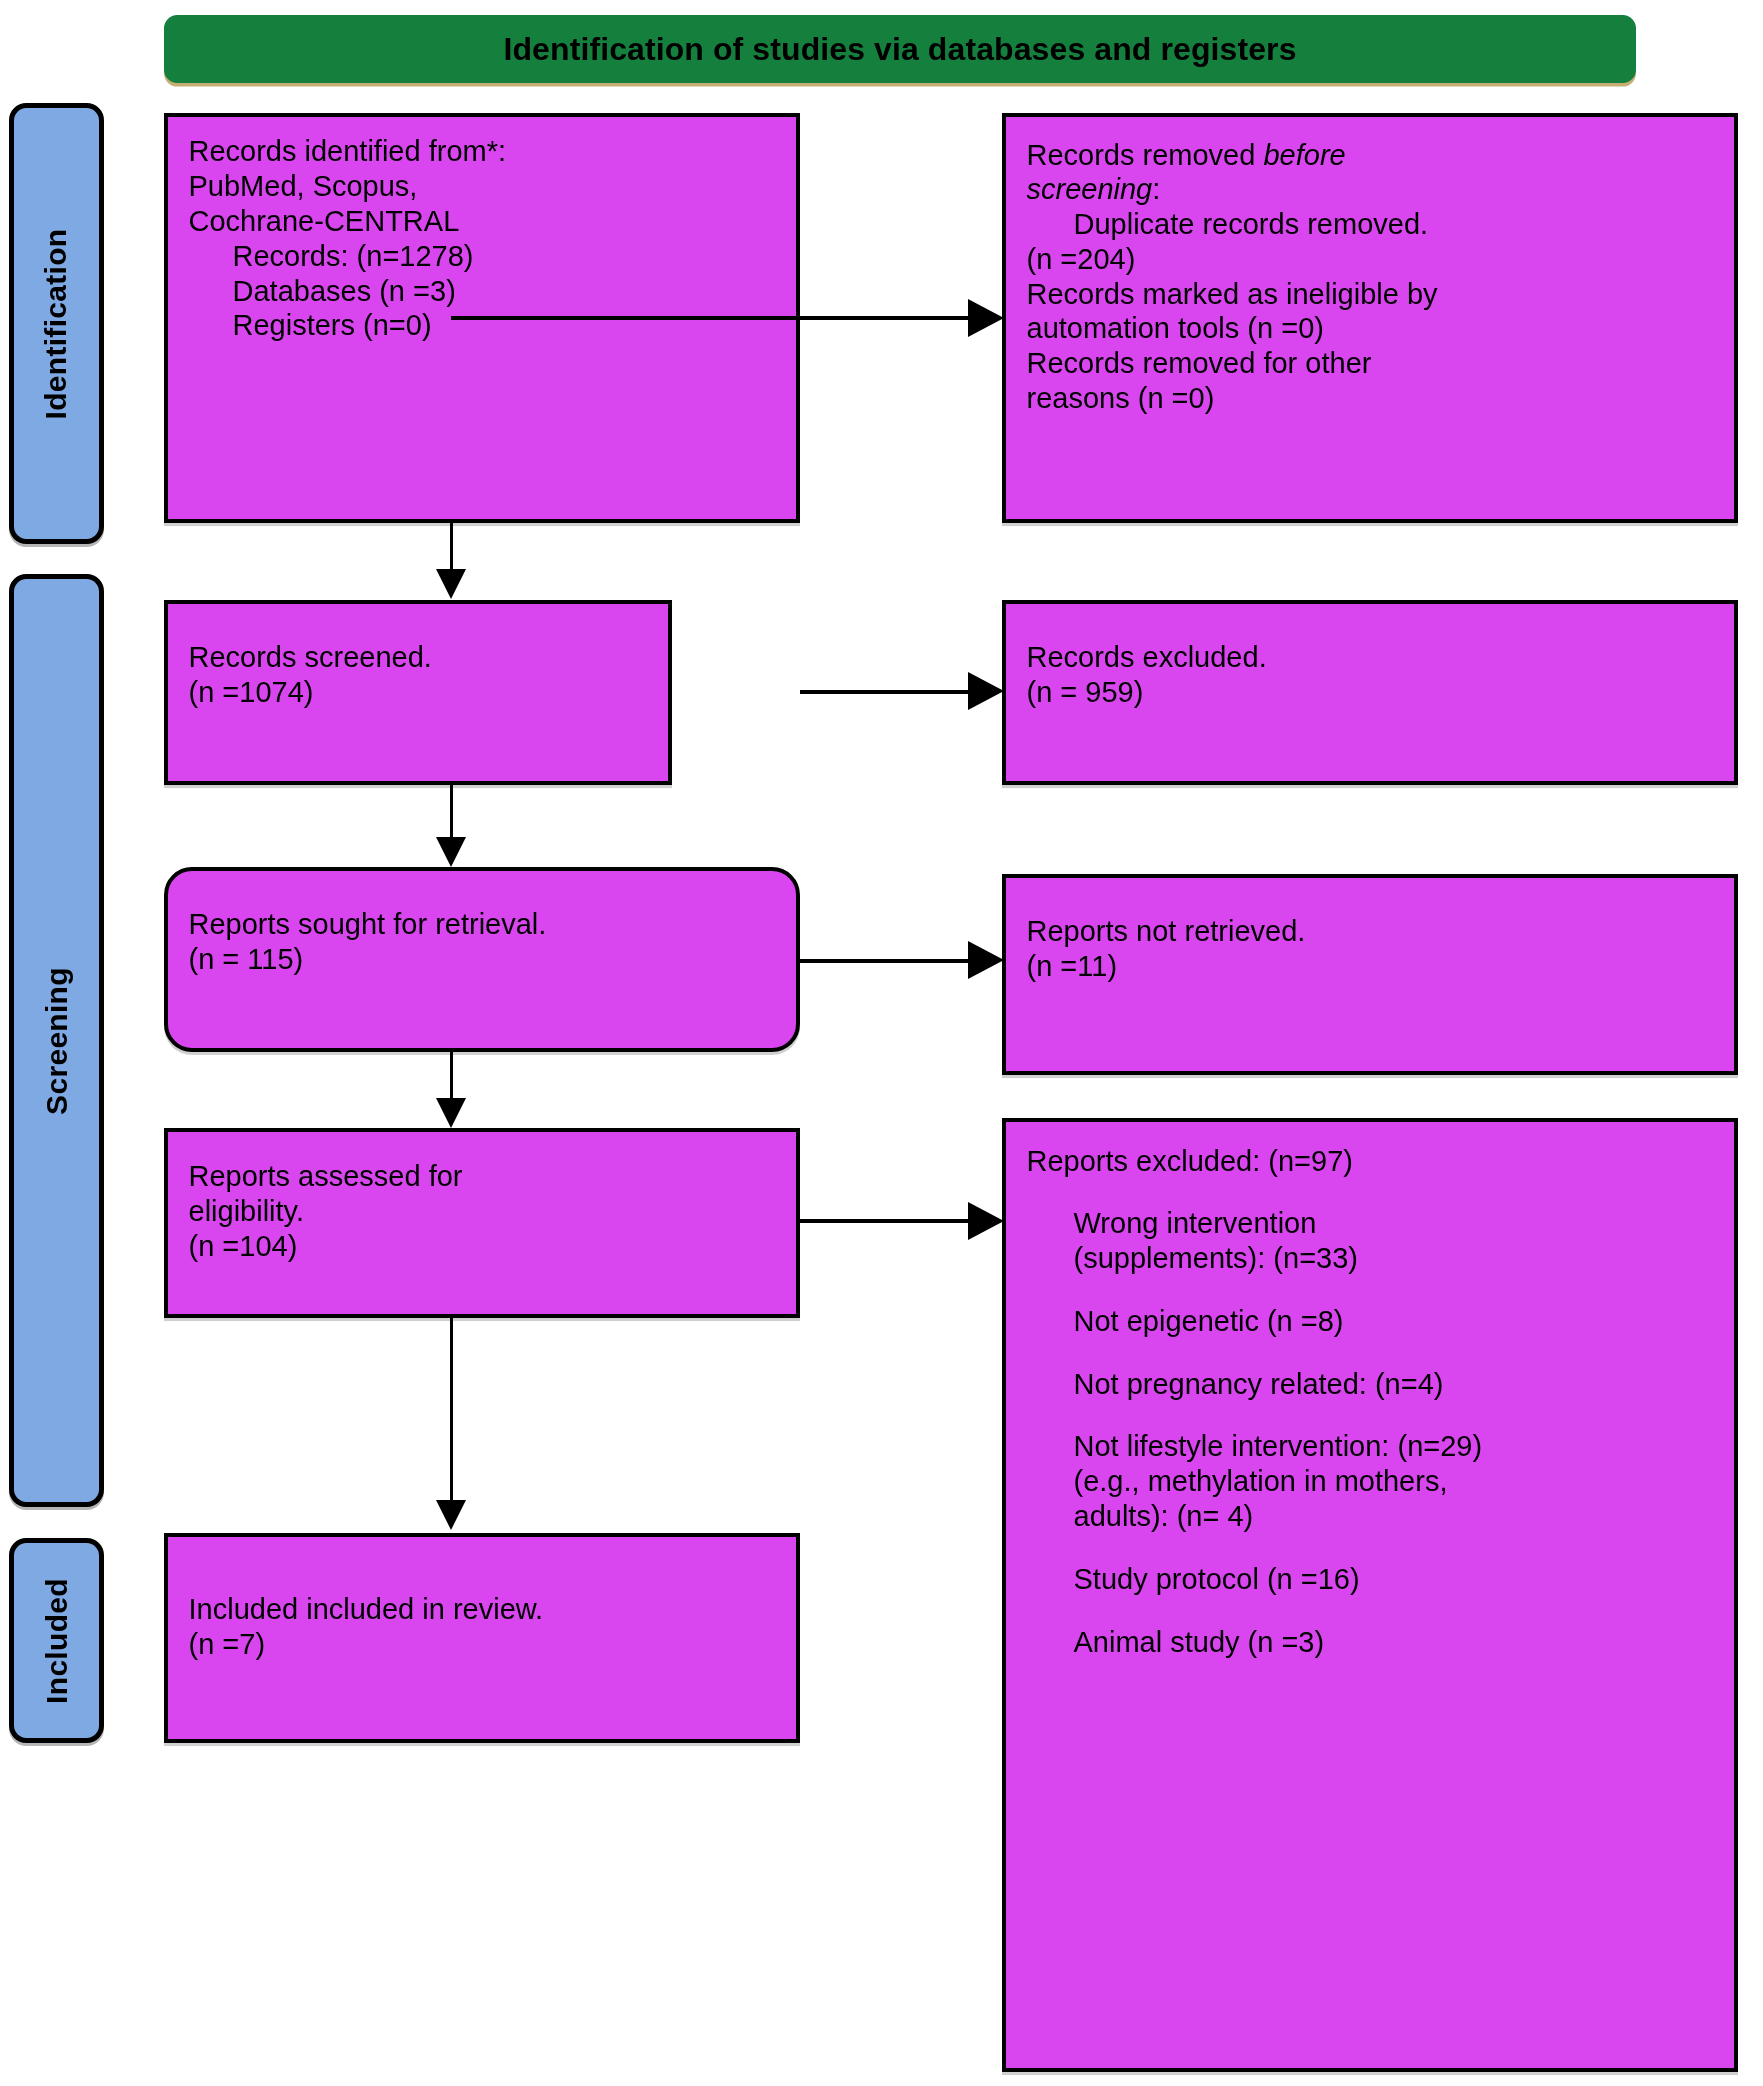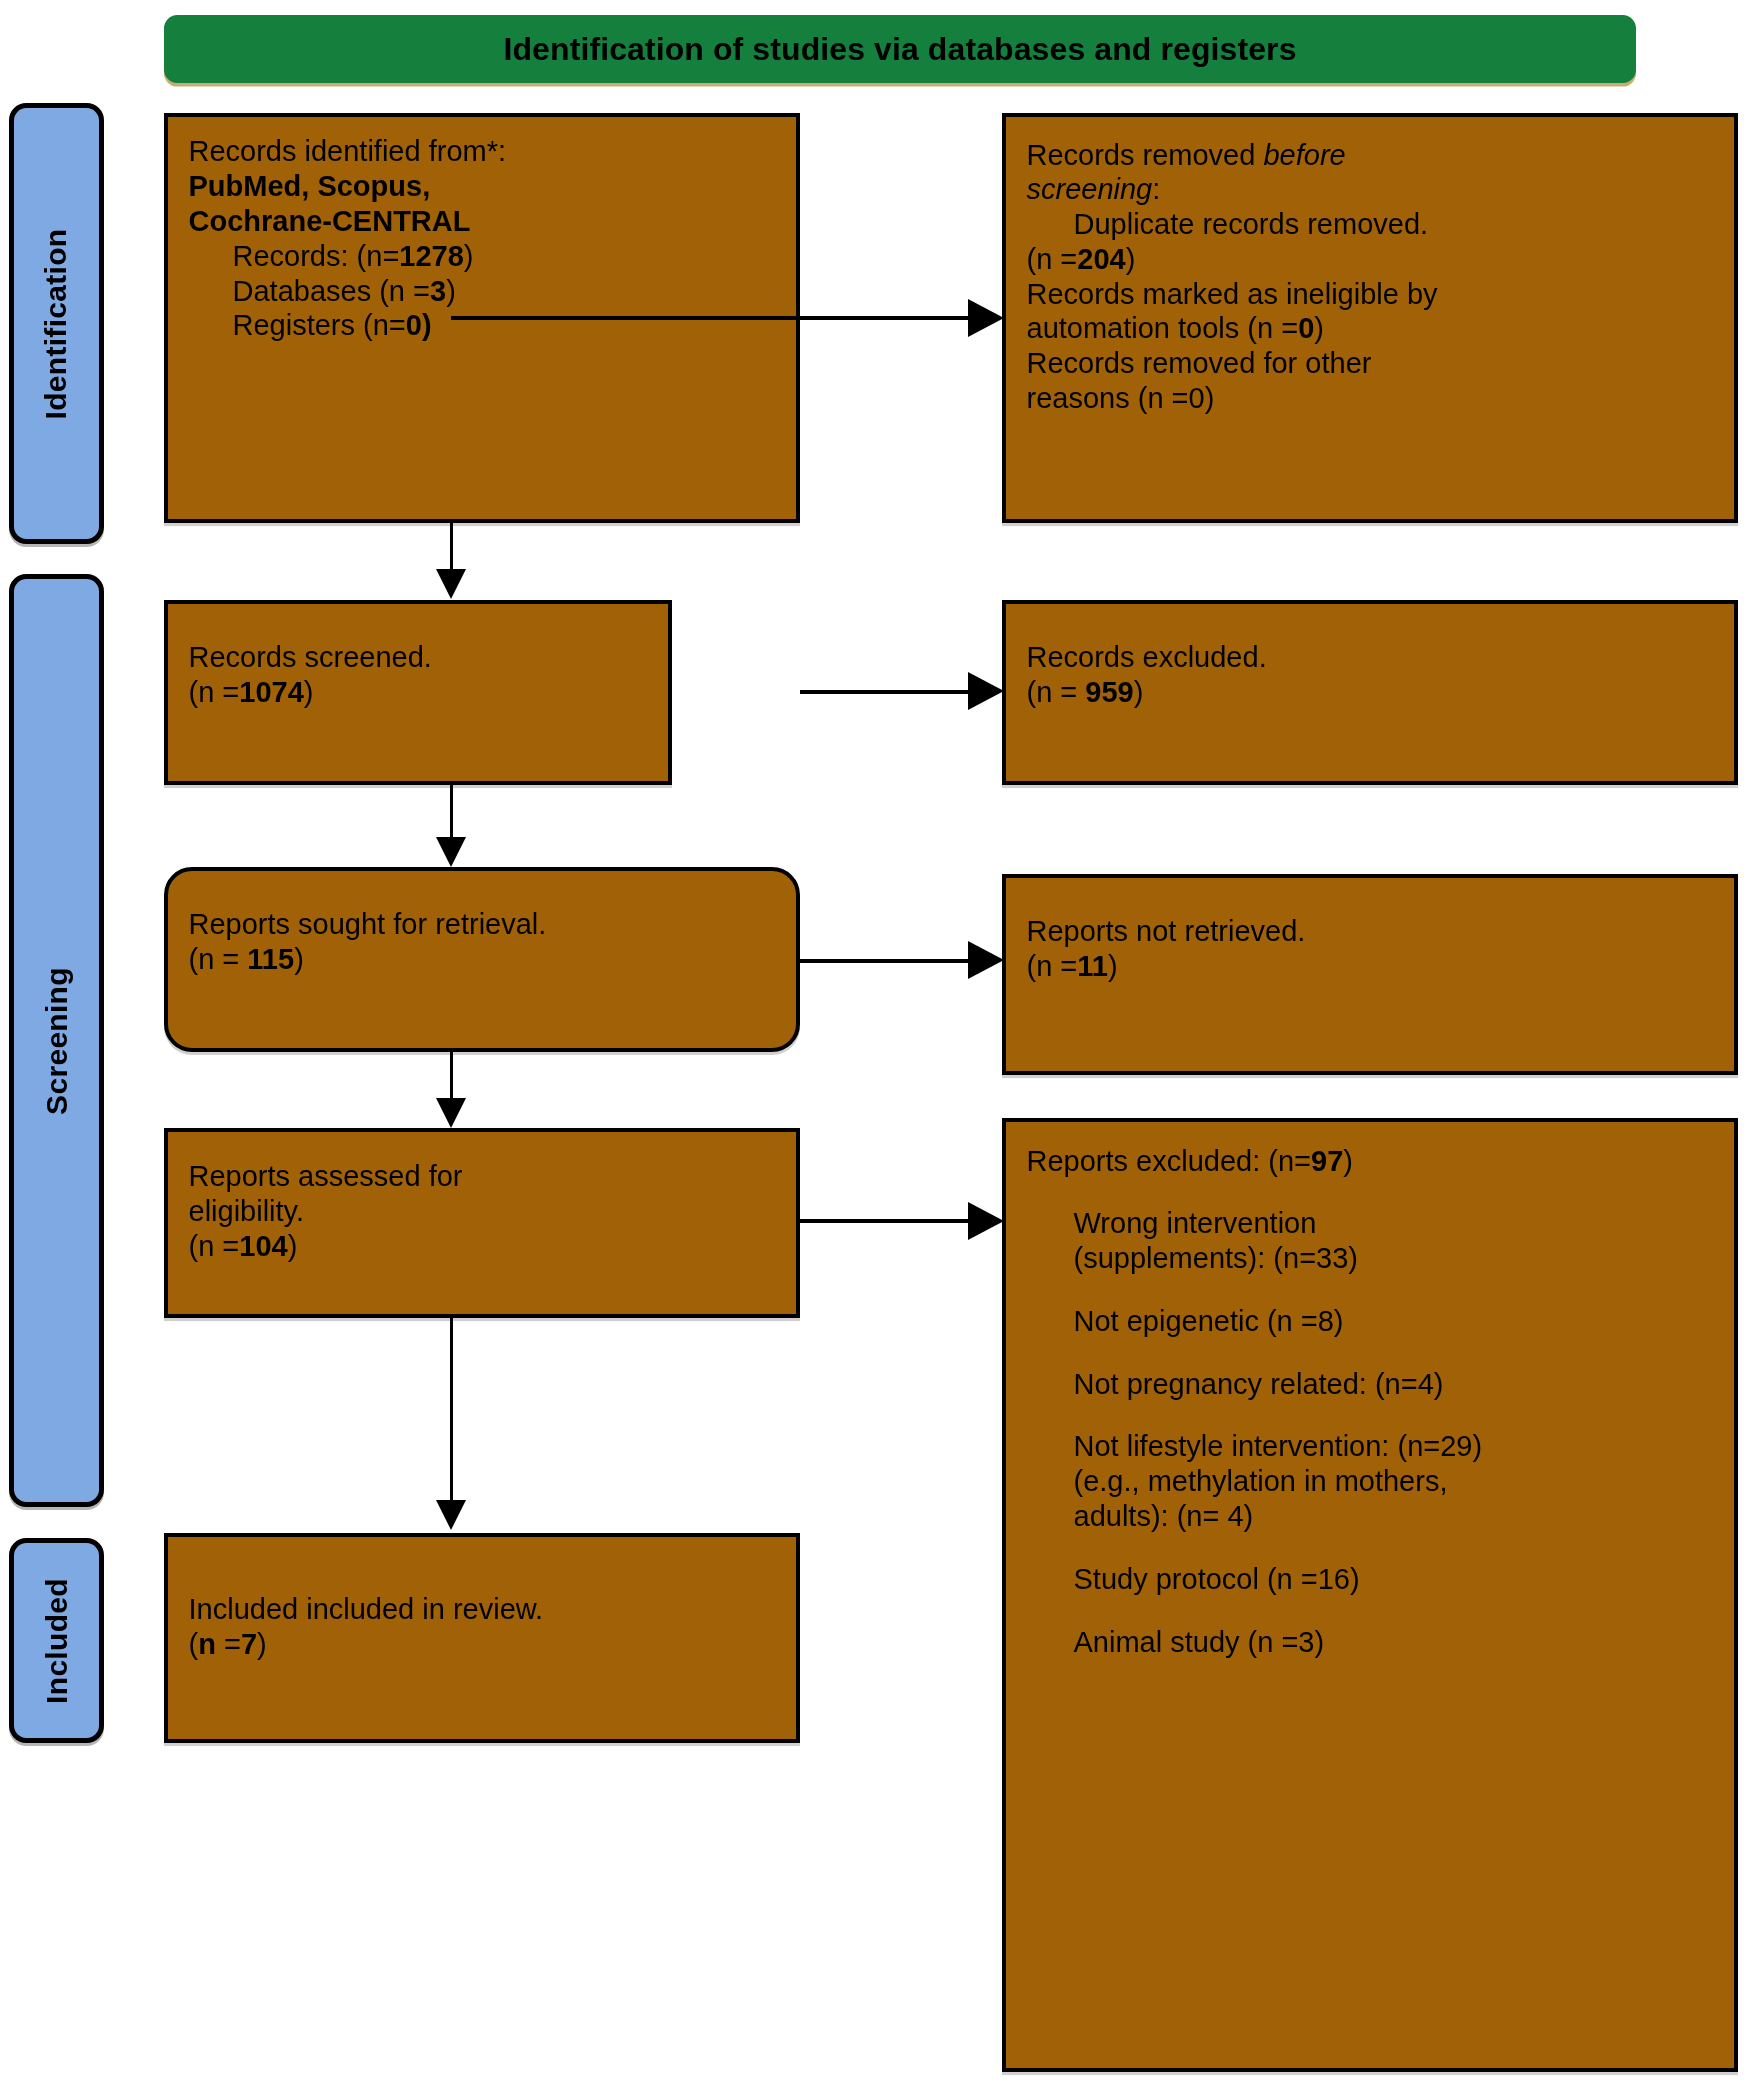--- a/index.html
+++ b/index.html
@@ -65,36 +65,36 @@
     letter-spacing: 0.3px;
   }
   #stage-identification { top: 103px;  height: 441px; }
   #stage-screening      { top: 574px; height: 933px; }
   #stage-included       { top: 1538px; height: 205px; }
 
   
   .fbox {
     position: absolute;
     box-sizing: border-box;
-    background: #a16207;
+    background: #d946ef;
     border: 4.6px solid #000000;
     box-shadow: 0 3.1px 0 0 rgba(120,120,120,0.35);
     padding: 17.4px 15.4px 10.3px 20.5px;
   }
   .fbox p {
     margin: 0;
     font-size: 29px;
     line-height: 1.20;
     color: #000000;
     word-break: normal;
   }
   .fbox p.indent  { padding-left: 44px; }
   .fbox p.indent2 { padding-left: 47px; }
   .fbox p.gap     { margin-top: 28px; }
-  b  { font-weight: bold; margin-top: 18px; }
+  b  { font-weight: normal; margin-top: 18px; }
   i  { font-style: italic; }
 
   
   #box-identified     { left: 164px;  top: 113px;  width: 636px; height: 410px; }
   #box-screened       { left: 164px;  top: 600px; width: 508px; height: 185px; padding-top: 36px;}
   #box-sought         { left: 164px;  top: 867px; width: 636px; height: 185px; padding-top: 36px; border-radius: 28px;}
   #box-assessed       { left: 164px;  top: 1128px; width: 636px; height: 190px; padding-top: 27px;}
   #box-included       { left: 164px;  top: 1533px; width: 636px; height: 210px; padding-top: 55px;}
 
   

